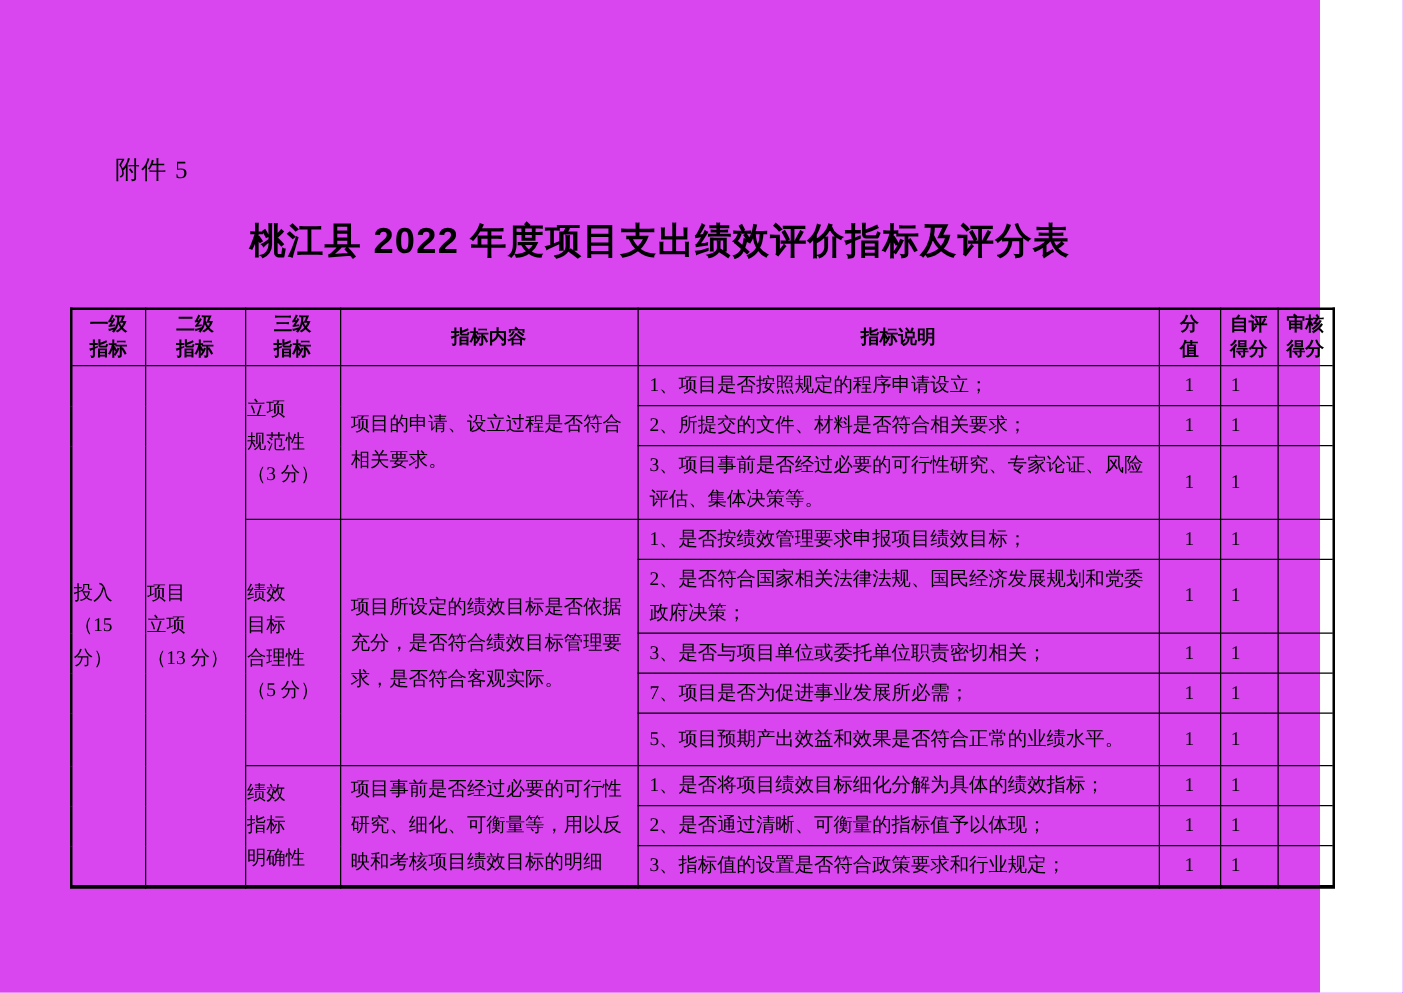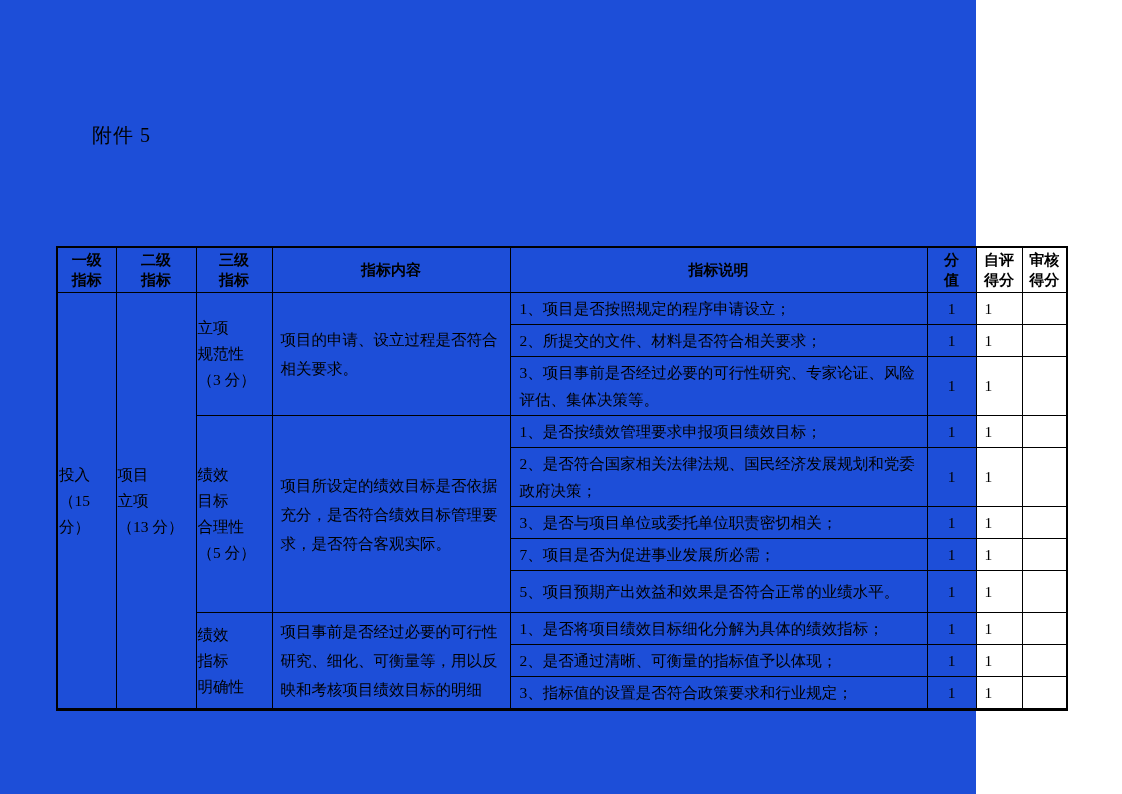--- a/index.html
+++ b/index.html
@@ -5,22 +5,22 @@
   * { margin: 0; padding: 0; box-sizing: border-box; }
   html, body { background: #ffffff; }
   body {
     width: 1122px; height: 794px;
     overflow: hidden;
     font-family: "Liberation Serif", "DejaVu Serif", serif;
     color: #000;
   }
   .page {
     position: relative;
-    width: 976px; height: 794px;
-    background: #1d4ed8;
+    width: 1056px; height: 794px;
+    background: #d946ef;
   }
   .attachment {
     position: absolute;
     left: 92px; top: 122px;
     font-size: 20px;
     letter-spacing: 1px;
   }
   .doc-title {
     position: absolute;
     left: 0; top: 173px;
@@ -115,20 +115,21 @@
   tr.rh54 { height: 54px; }
   tr.rh57 { height: 57px; }
 </style>
 </head>
 <body>
 
 <div class="page">
 
   <div class="attachment">附件 5</div>
 
+  <div class="doc-title">桃江县 2022 年度项目支出绩效评价指标及评分表</div>
 
   <div class="subtitle">
   </div>
 
   <table class="indicators">
     <colgroup>
       <col class="c1">
         <col class="c2">
         <col class="c3">
         <col class="c4">

